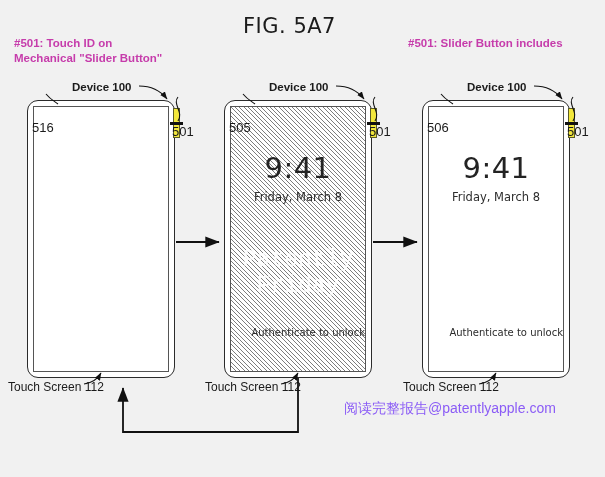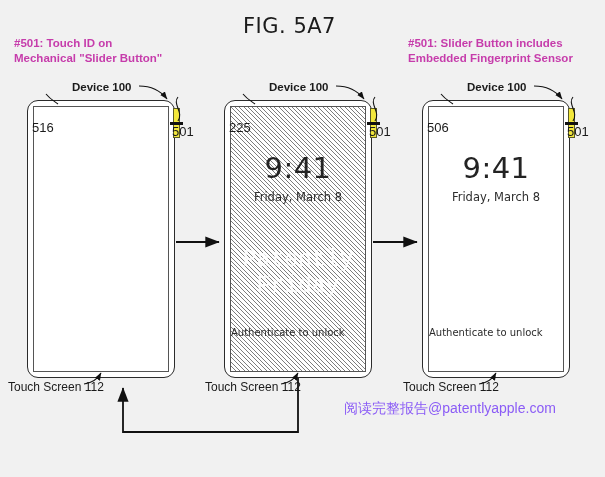--- a/index.html
+++ b/index.html
@@ -73,21 +73,21 @@
     letter-spacing:.5px;
   }
   .datetext{
     position:absolute;left:0;right:0;top:83px;
     text-align:center;
     font-size:11.5px;color:#2d2d2d;
     font-family:"DejaVu Sans", sans-serif;
   }
   .authtext{
     position:absolute;left:0;right:0;bottom:33px;
-    text-align:left;
+    text-align:right;
     font-size:10px;color:#2b2b2b;
     font-family:"DejaVu Sans", sans-serif;
   }
   .watermark{
     position:absolute;left:0;right:0;top:140px;
     text-align:center;
     font-size:23px;line-height:26px;
     color:rgba(255,255,255,0.92);
     font-family:Liberation Mono, monospace;
     pointer-events:none;
@@ -116,21 +116,20 @@
 
   <div class="fig-title">FIG. 5A7</div>
 
   <div class="annot left">
     <div>#501: Touch ID on</div>
     <div>Mechanical "Slider Button"</div>
   </div>
 
   <div class="annot right">
     <div>#501: Slider Button includes</div>
-    <div>Embedded Fingerprint Sensor</div>
   </div>
 
   <div class="device" style="left:27px;top:100px;width:148px;height:278px;">
     <div class="screen"></div>
   </div>
   <div class="slider-btn" style="left:173px;top:108px;"></div>
   <div class="slider-notch" style="left:170px;top:122px;"></div>
 
   <div class="reftext num" style="left:32px;top:80px;">516</div>
   <div class="reftext bold" style="left:72px;top:81px;">Device 100</div>
@@ -144,21 +143,21 @@
       <div class="watermark">
         <div>Patently</div>
         <div>Friday</div>
       </div>
       <div class="authtext">Authenticate to unlock</div>
     </div>
   </div>
   <div class="slider-btn" style="left:370px;top:108px;"></div>
   <div class="slider-notch" style="left:367px;top:122px;"></div>
 
-  <div class="reftext num" style="left:229px;top:80px;">225</div>
+  <div class="reftext num" style="left:229px;top:80px;">505</div>
   <div class="reftext bold" style="left:269px;top:81px;">Device 100</div>
   <div class="reftext num" style="left:369px;top:84px;">501</div>
   <div class="reftext" style="left:205px;top:380px;">Touch Screen 112</div>
 
   <div class="device" style="left:422px;top:100px;width:148px;height:278px;">
     <div class="screen">
       <div class="clock">9:41</div>
       <div class="datetext">Friday, March 8</div>
       <div class="authtext">Authenticate to unlock</div>
     </div>

